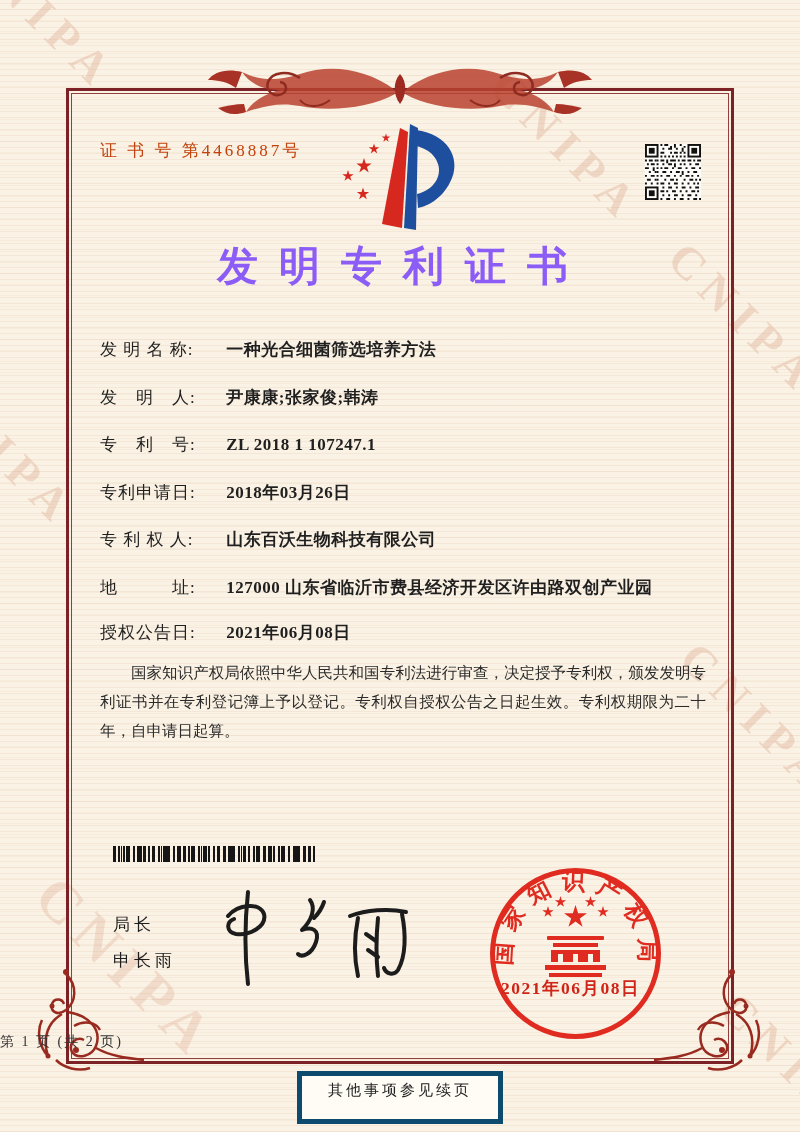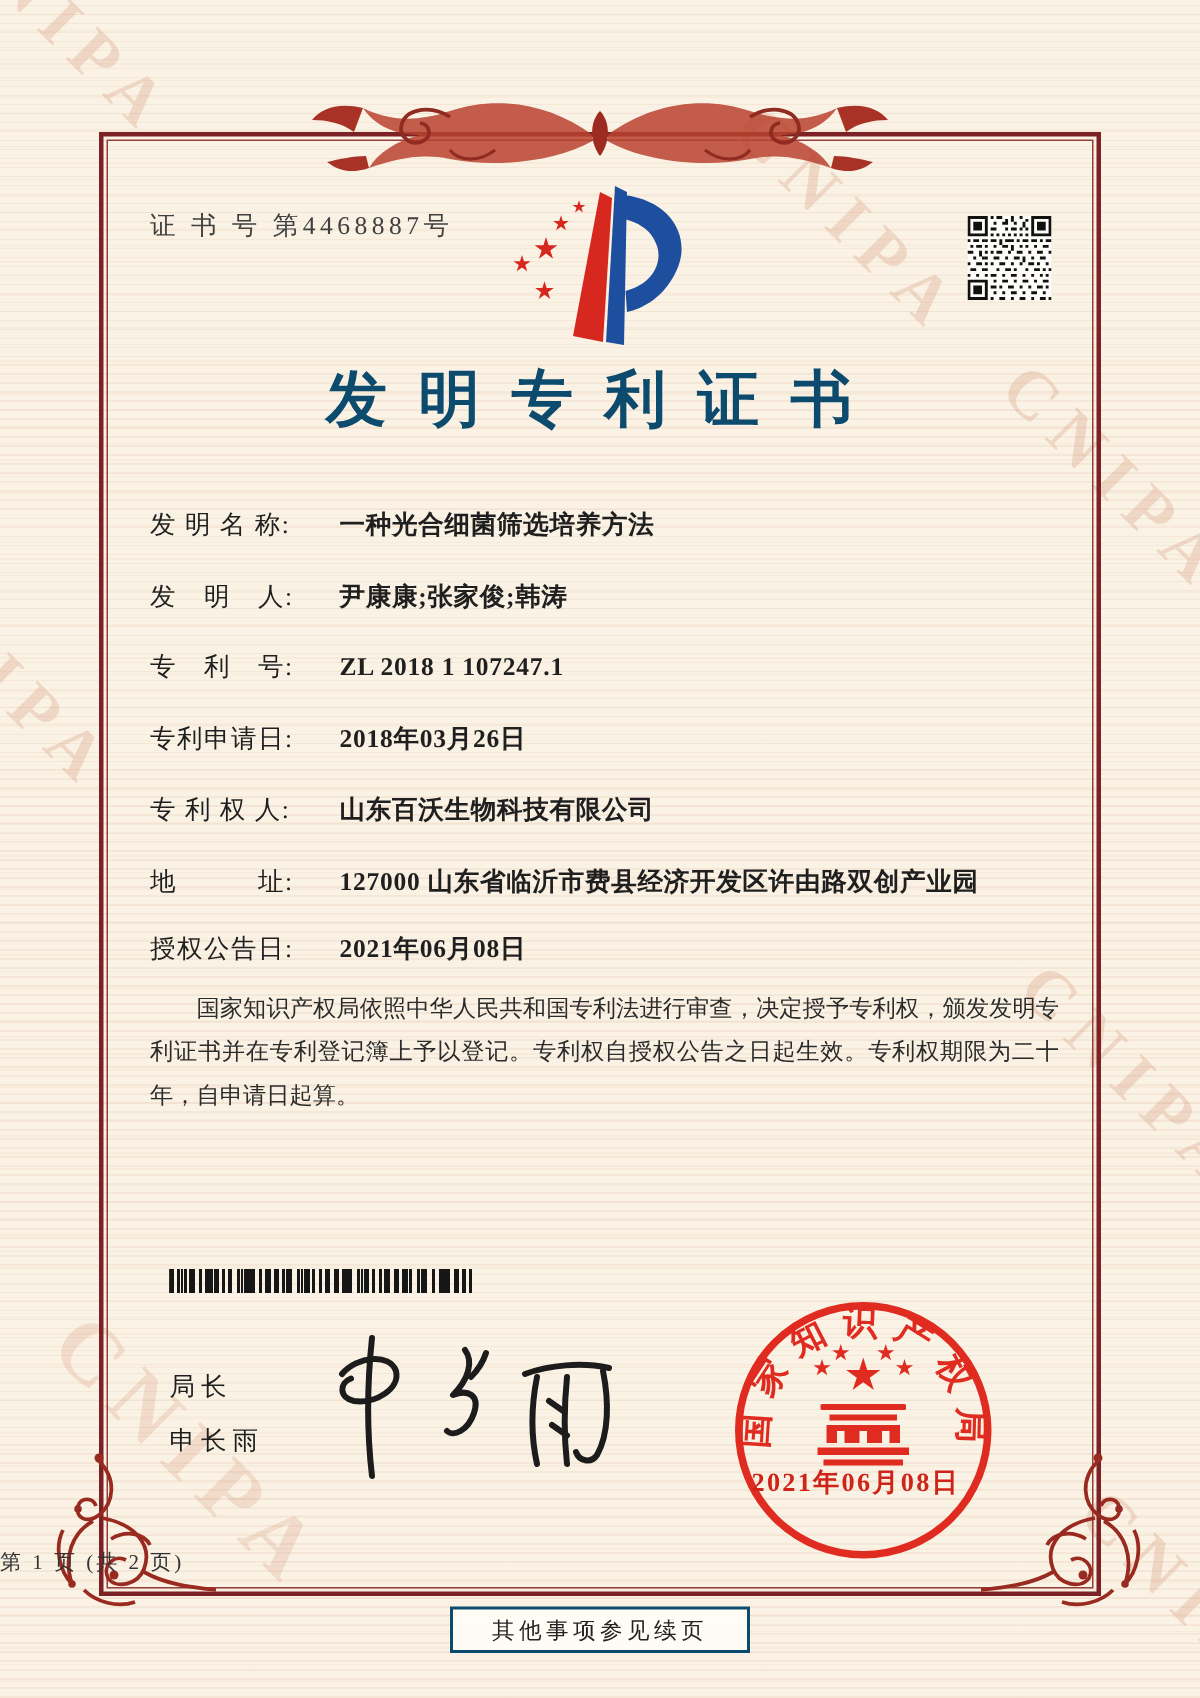--- a/index.html
+++ b/index.html
@@ -16,23 +16,23 @@
   
   .wm{position:absolute;font-weight:bold;font-size:46px;letter-spacing:10px;
       color:rgba(210,138,108,.26);transform:rotate(45deg);white-space:nowrap;
       font-family:"Liberation Serif","DejaVu Serif",serif;z-index:1;}
   .wm.big{font-size:58px;color:rgba(210,138,108,.22);}
   
   .frame{position:absolute;left:66px;top:88px;right:66px;bottom:68px;
          border:3px solid #7c2125;z-index:2;}
   .frame::after{content:"";position:absolute;inset:2px;border:1px solid #93403c;}
   .abs{position:absolute;z-index:3;}
-  .cert-no{left:100px;top:139px;font-size:17px;letter-spacing:3px;color:#404040;}
+  .cert-no{left:100px;top:139px;font-size:17px;letter-spacing:3px;color:#c2410c;}
   .title{left:0;right:0;top:239px;text-align:center;font-size:41px;font-weight:bold;
-         letter-spacing:21px;padding-left:6px;color:#0c4a6e;}
+         letter-spacing:21px;padding-left:6px;color:#8b5cf6;}
   .row{left:100px;width:604px;font-size:17px;color:#1f1f1f;white-space:nowrap;}
   .row .label{display:inline-block;min-width:122px;letter-spacing:1px;}
   .row .value{font-weight:600;letter-spacing:.5px;}
   .pair2{position:absolute;left:330px;top:0;}
   .paras{left:100px;top:658px;width:606px;font-size:15.5px;line-height:29px;
          color:#2b2b2b;text-align:justify;}
   .paras p{margin:0;text-indent:2em;}
   .barcode{left:113px;top:846px;width:205px;height:16px;
      background:
        repeating-linear-gradient(90deg,#161616 0 2px,transparent 2px 5px),
@@ -40,22 +40,22 @@
        repeating-linear-gradient(90deg,#161616 0 3px,transparent 3px 13px);}
   .sig-title{left:113px;top:913px;font-size:17px;letter-spacing:4px;}
   .sig-name{left:113px;top:949px;font-size:17px;letter-spacing:4px;}
   .sig-svg{left:212px;top:886px;}
   .seal-svg{left:487px;top:865px;opacity:.95;}
   .seal-date{left:501px;top:976px;font-size:17.5px;font-weight:bold;
              letter-spacing:1.5px;color:#cf2418;z-index:4;}
   .page-info{left:0;right:0;top:1033px;text-align:left;font-size:14px;
              letter-spacing:2px;color:#333;}
   .foot-note{left:50%;top:1071px;transform:translateX(-50%);
-             border:2px solid #0c4a6e;background:rgba(255,253,247,.9);
-             padding:5px 26px 3px;font-size:15px;letter-spacing:3px;color:#222;}
+             border:5px solid #0c4a6e;background:rgba(255,253,247,.9);
+             padding:5px 26px 19px;font-size:15px;letter-spacing:3px;color:#222;}
   .qr{left:645px;top:143px;}
   .logo{left:330px;top:118px;}
   .orn-top{left:180px;top:50px;}
   .orn-bl{left:26px;top:964px;}
   .orn-br{left:652px;top:964px;transform:scaleX(-1);}
   svg{display:block;}
 </style>
 </head>
 <body>
 

